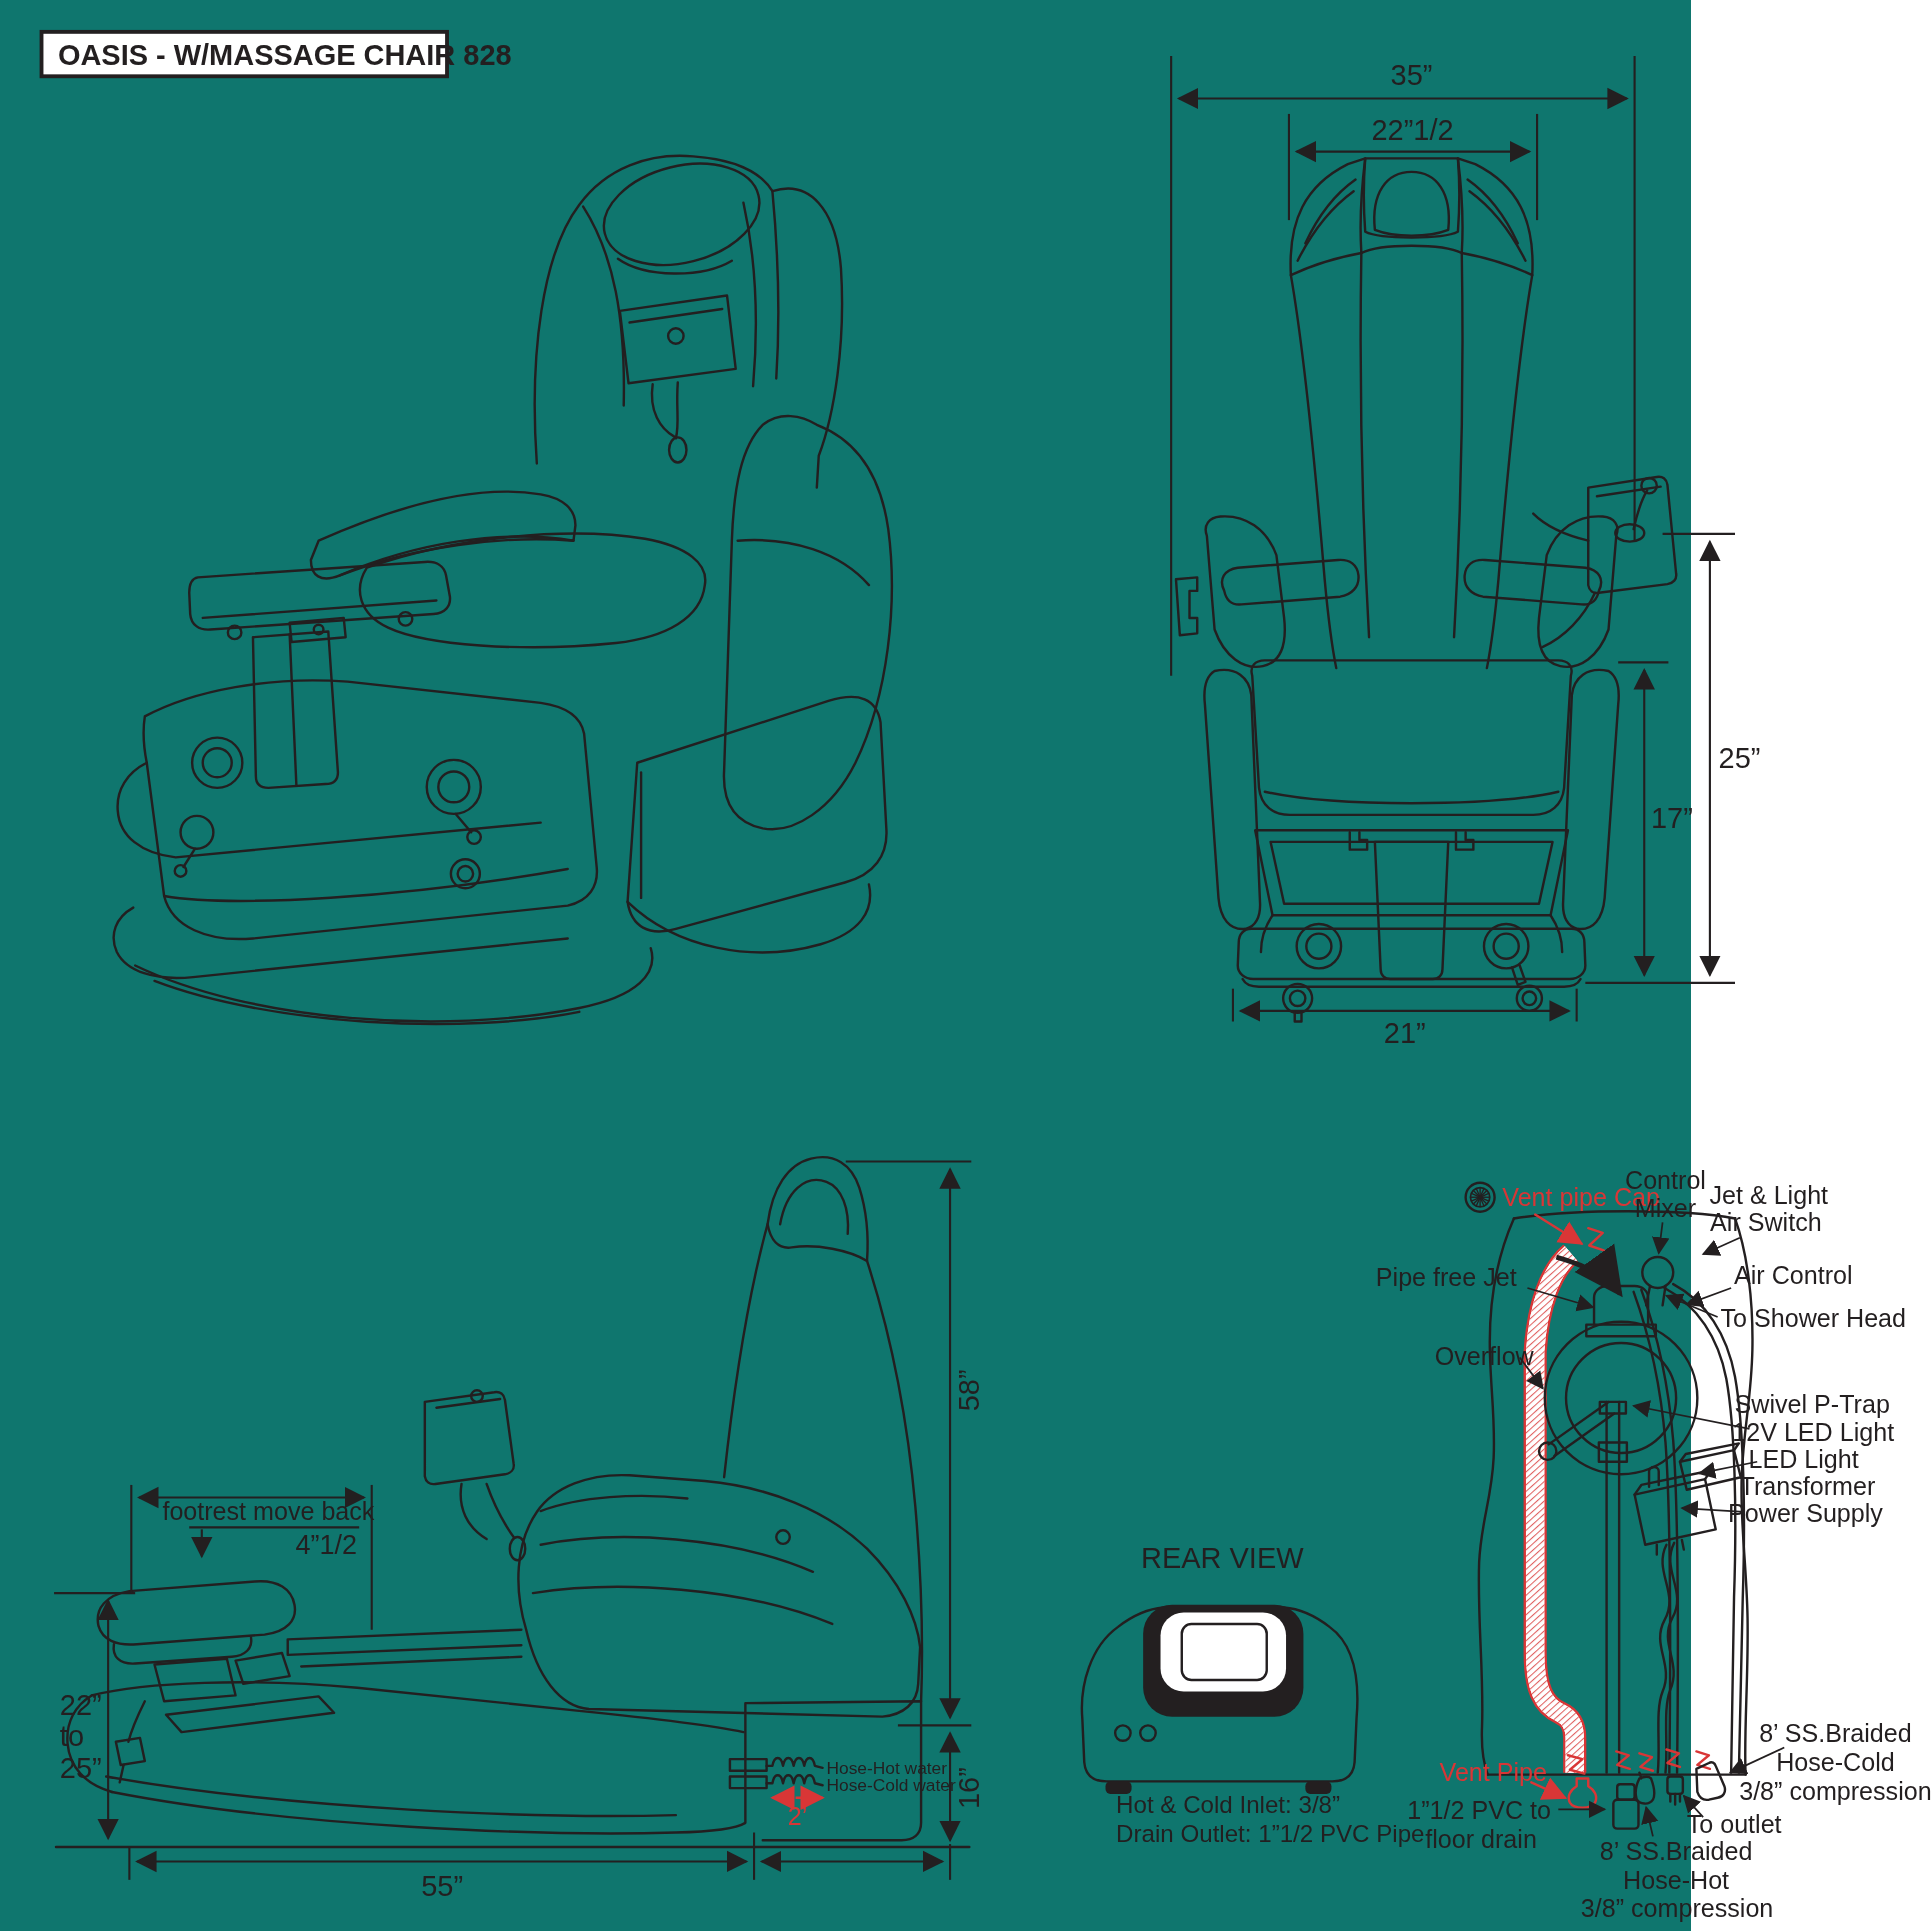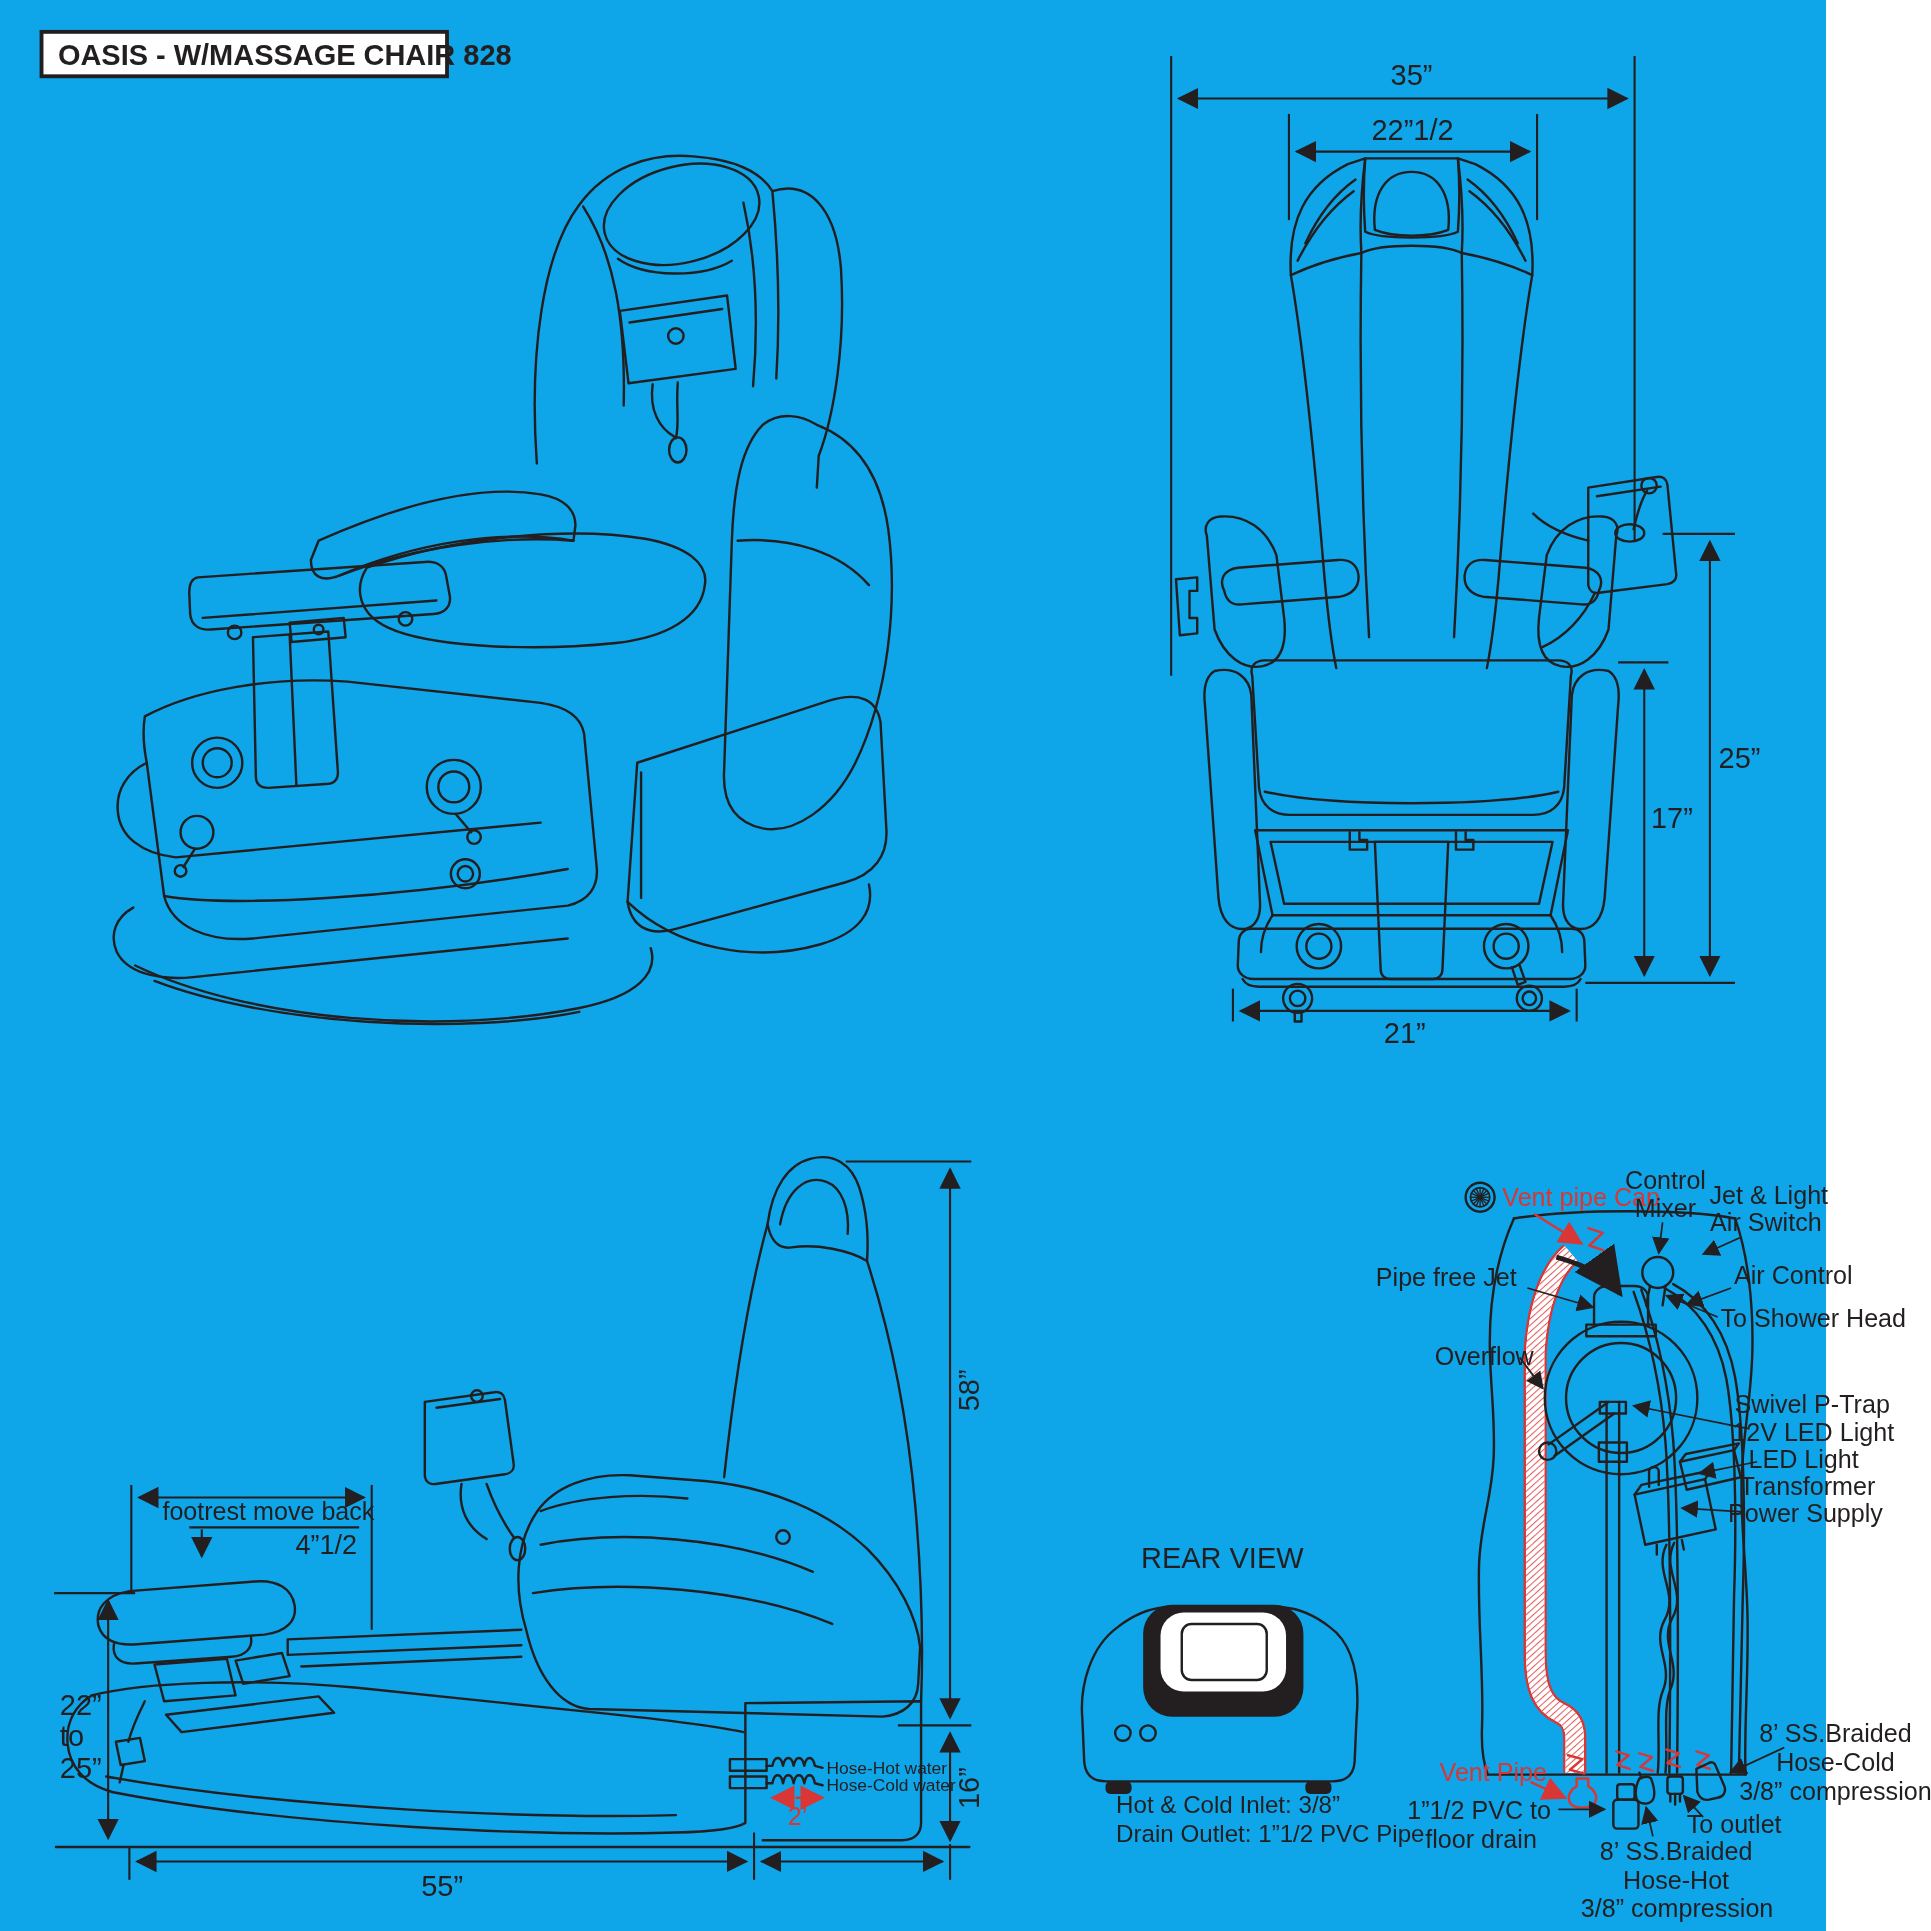--- a/index.html
+++ b/index.html
@@ -1,16 +1,16 @@
 <!DOCTYPE html>
 <html><head>
 <meta charset="utf-8">
 <style>
   html,body{margin:0;padding:0;background:#ffffff;}
-  .page{width:1826px;height:1931px;position:relative;background:#0ea5e9;}
+  .page{width:1691px;height:1931px;position:relative;background:#0f766e;}
   svg{display:block;}
   text{font-family:"Liberation Sans","DejaVu Sans",sans-serif;fill:#231f20;}
   .dim{font-size:30px;}
   .lbl{font-size:26px;}
   .small{font-size:18px;}
   .note{font-size:25px;}
   .big{font-size:28px;}
   .ttl{font-size:30px;font-weight:bold;}
   .rv{font-size:30px;}
   .red{fill:#d93636;}

